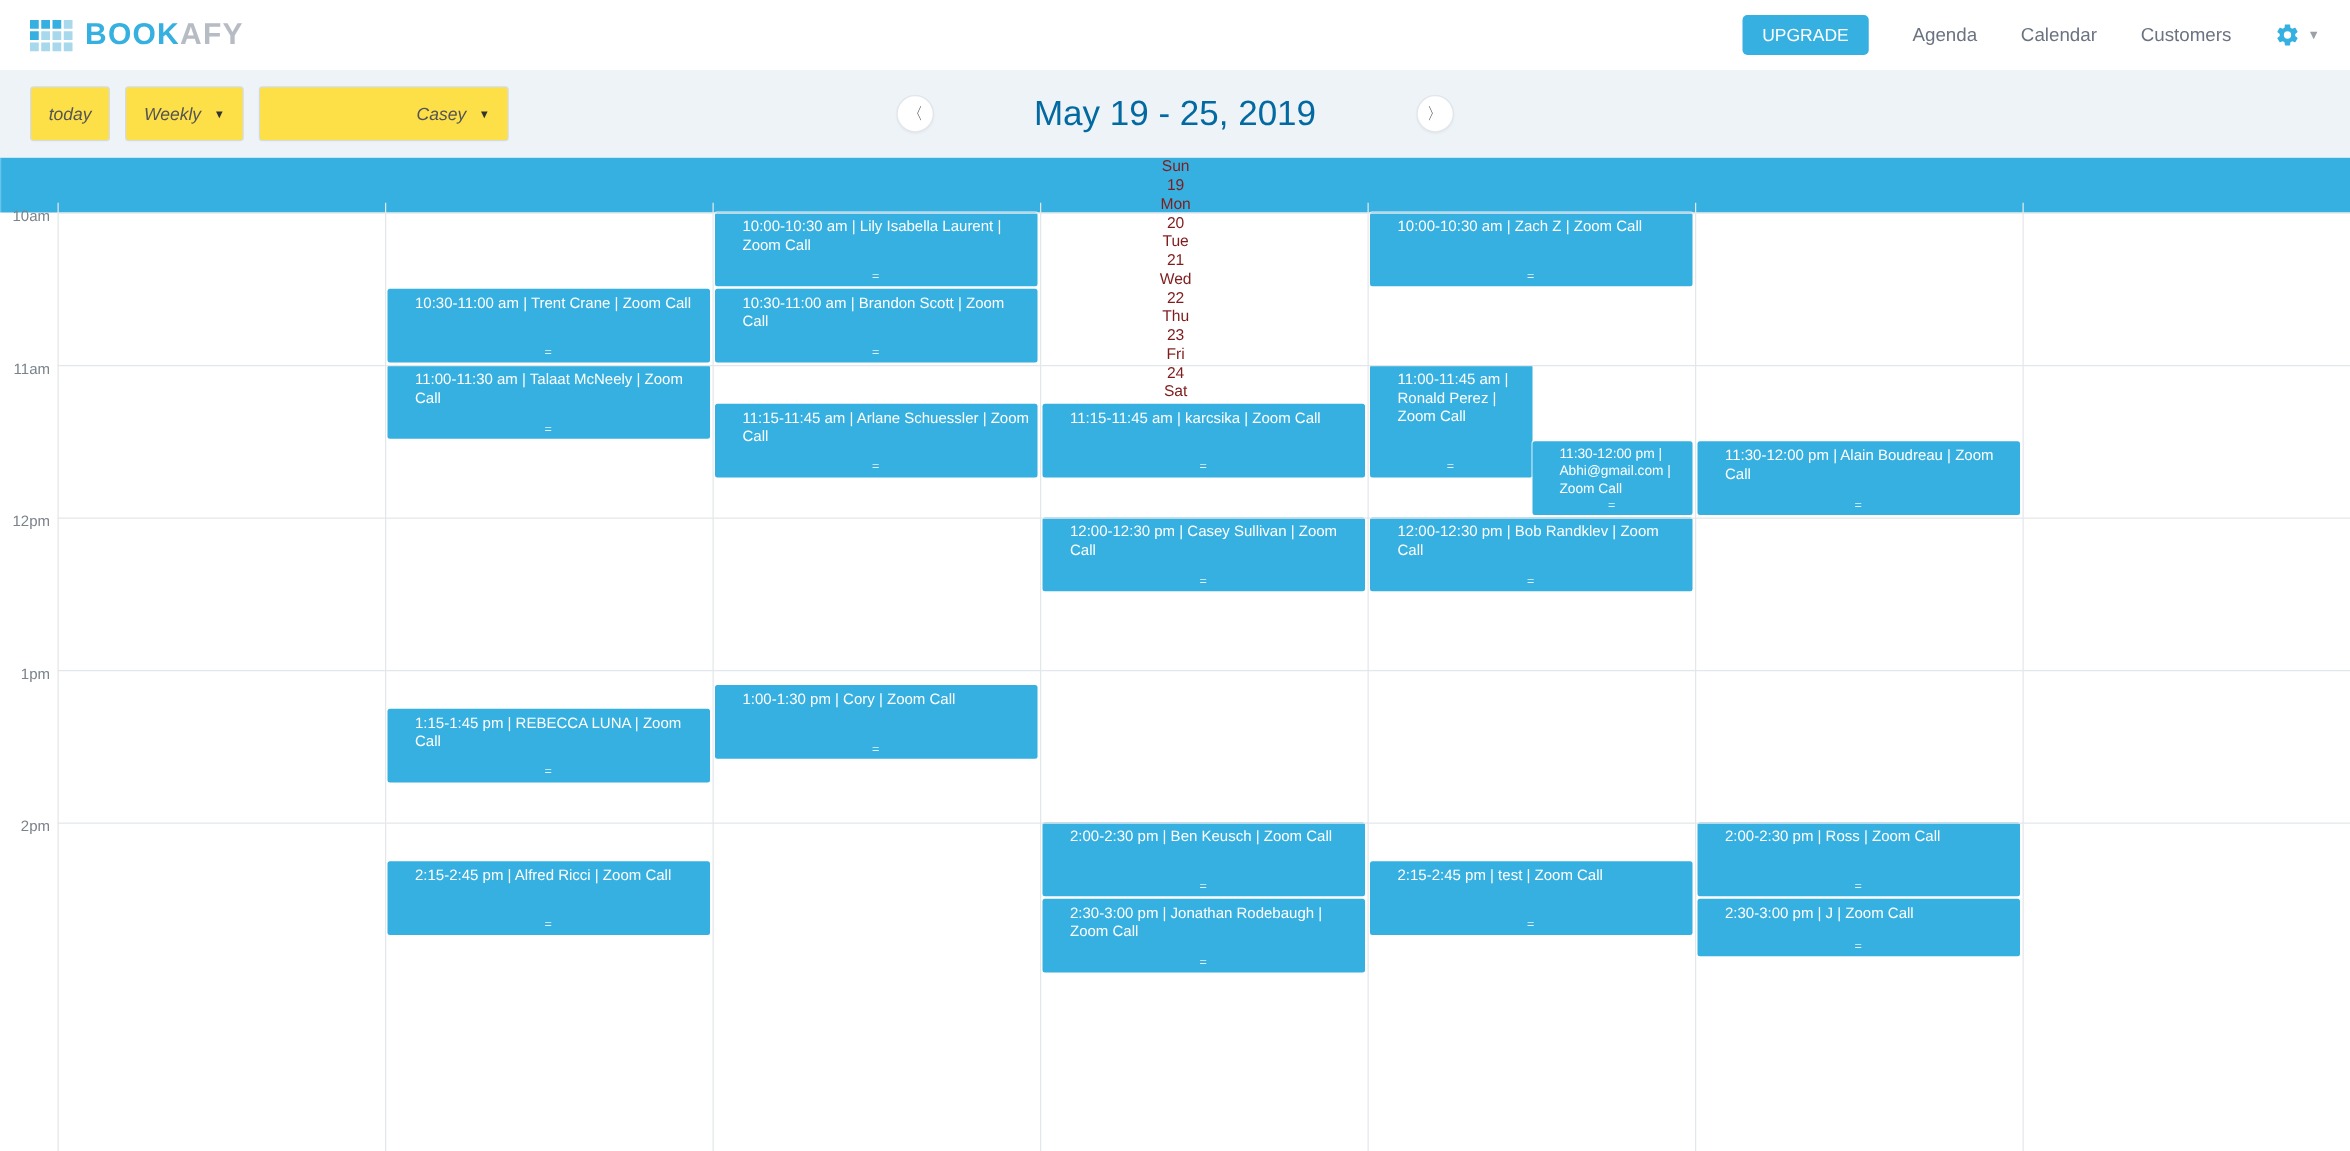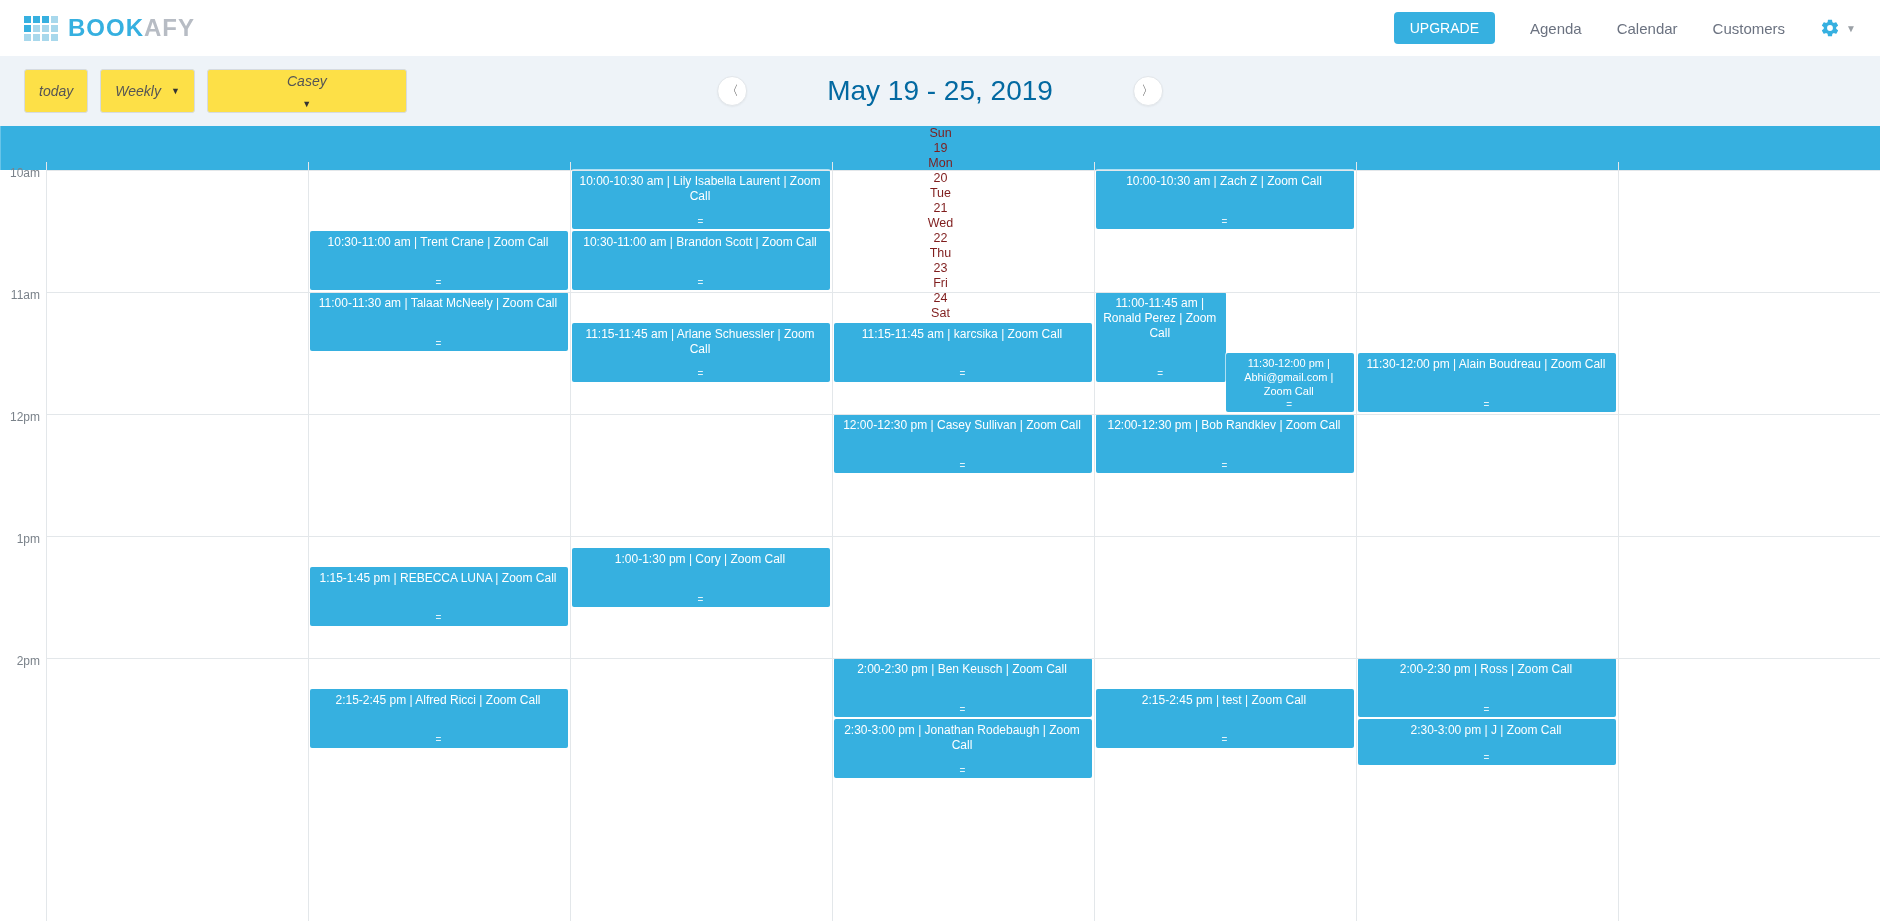--- a/index.html
+++ b/index.html
@@ -21,21 +21,21 @@
   .nav-link { cursor:pointer; }
   .gear-wrap { display:flex; align-items:center; gap:6px; cursor:pointer; }
   .gear-wrap svg { fill:#36b0e0; }
   .caret-down { font-size:10px; color:#9aa0a6; }
 
   
   .toolbar { background:#eef3f8; height:70px; display:flex; align-items:center; padding:0 24px; position:relative; }
   .tb-left { display:flex; gap:12px; }
   .tb-btn { background:#fde047; border:1px solid #d6dbe0; border-radius:3px; height:44px; padding:0 14px; font-size:14px; color:#555; display:flex; align-items:center; gap:10px; cursor:pointer;font-style:italic; }
   .tb-btn.select { }
-  .tb-btn.wide { min-width:200px; justify-content:center;flex-direction:column; }
+  .tb-btn.wide { min-width:200px; justify-content:flex-end; }
   .tb-caret { font-size:9px; color:#333; }
   .tb-center { position:absolute; left:50%; transform:translateX(-50%); display:flex; align-items:center; gap:80px; }
   .circle-btn { width:30px; height:30px; border-radius:50%; background:#fff; border:1px solid #e2e6ea; display:flex; align-items:center; justify-content:center; font-size:13px; color:#555; cursor:pointer; box-shadow:0 1px 2px rgba(0,0,0,0.05); }
   .date-range { font-size:28px; color:#0369a1; font-weight:400; }
 
   
   .calendar { position:absolute; top:126px; left:0; right:0; bottom:0; overflow:hidden; }
   .day-header { display:flex; background:#36b0e0; color:#7f1d1d; height:44px;flex-direction:column; }
   .time-gutter-head { width:46px; flex:none; }
   .day-col-head { flex:1; text-align:center; font-size:12.5px; display:flex; flex-direction:column; justify-content:center; line-height:1.2; border-left:1px solid rgba(255,255,255,0.25); }
@@ -43,21 +43,21 @@
   .grid-inner { position:relative; width:100%; height:100%; }
 
   .time-gutter { position:absolute; left:0; top:0; width:46px; bottom:0; }
   .time-label { position:absolute; right:6px; font-size:12px; color:#7a828a; transform:translateY(-4px); }
 
   .hour-row { position:absolute; left:46px; right:0; border-top:1px solid #e3e7ea; }
 
   .day-columns { position:absolute; left:46px; right:0; top:0; bottom:0; display:flex; }
   .day-col { flex:1; position:relative; border-left:1px solid #e3e7ea; }
 
-  .event { position:absolute; background:#36b0e0; color:#fff; font-size:12px; line-height:1.25; padding:4px 6px 2px 4px; border-radius:2px; overflow:hidden; left:1px; right:2px; box-shadow:0 0 0 1px rgba(255,255,255,0.6);text-align:center; }
+  .event { position:absolute; background:#36b0e0; color:#fff; font-size:12px; line-height:1.25; padding:4px 6px 2px 22px; border-radius:2px; overflow:hidden; left:1px; right:2px; box-shadow:0 0 0 1px rgba(255,255,255,0.6); }
   .event .handle { position:absolute; bottom:1px; left:50%; transform:translateX(-50%); font-size:10px; color:rgba(255,255,255,0.85); letter-spacing:1px; }
 
   .event.narrow { font-size:11px; }
 </style>
 </head>
 <body>
 
 <div class="topbar">
   <div class="brand">
     <div class="brand-logo">

